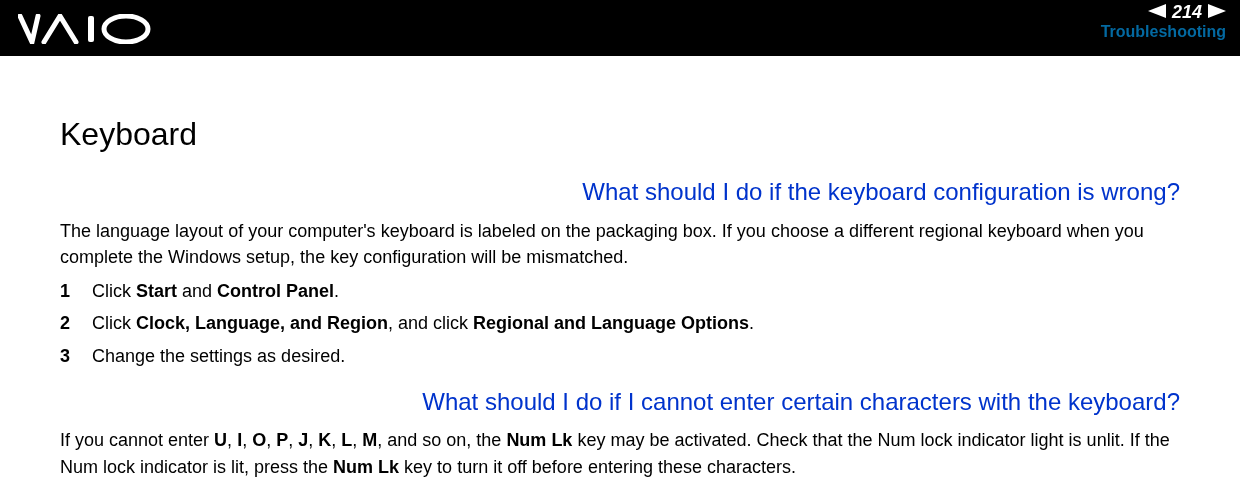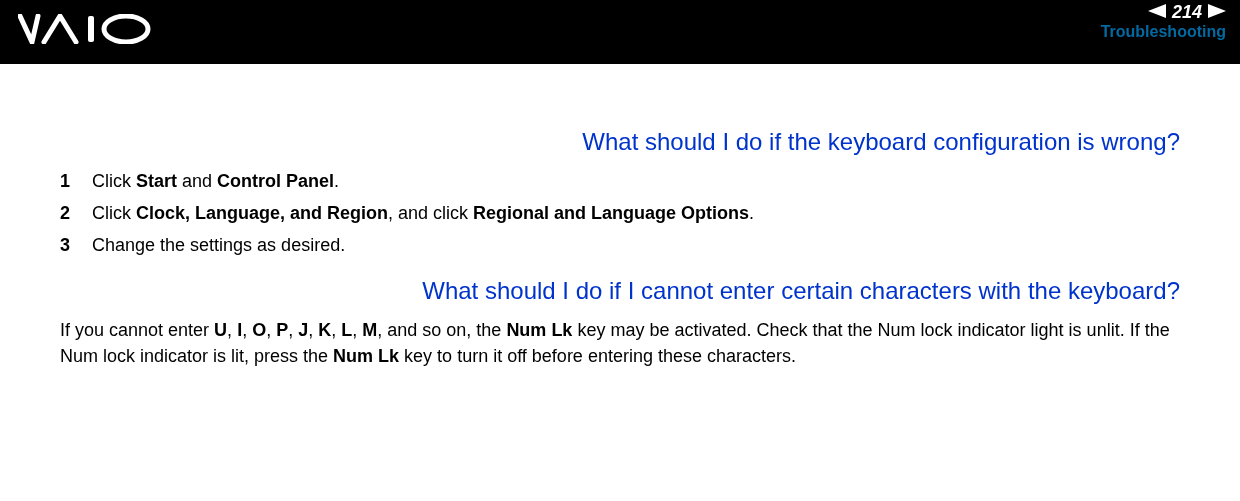--- a/index.html
+++ b/index.html
@@ -5,21 +5,21 @@
   * { box-sizing: border-box; margin: 0; padding: 0; }
   html, body {
     width: 1240px;
     height: 501px;
     font-family: Arial, Helvetica, sans-serif;
     background: #fff;
     overflow: hidden;
   }
   .header-bar {
     background: #000;
-    height: 64px;
+    height: 56px;
     position: relative;
     width: 100%;
   }
   .vaio-logo {
     position: absolute;
     left: 18px;
     top: 14px;
   }
   .page-nav-block {
     position: absolute;
@@ -117,23 +117,25 @@
         <svg width="18" height="14" viewBox="0 0 18 14">
             <polygon points="0,0 0,14 18,7" fill="#fff"></polygon>
           </svg>
       </span>
     </div>
     <div class="section-name">Troubleshooting</div>
   </div>
 </div>
 
 <div class="content">
+  <div class="h1">Keyboard</div>
 
   <div class="h2">What should I do if the keyboard configuration is wrong?</div>
   <div class="intro-block">
+    <div class="para">The language layout of your computer's keyboard is labeled on the packaging box. If you choose a different regional keyboard when you complete the Windows setup, the key configuration will be mismatched.</div>
   </div>
   <ol class="steps">
     <li>
       <span>Click </span><b>Start</b><span> and </span><b>Control Panel</b><span>.</span>
     </li>
     <li>
       <span>Click </span><b>Clock, Language, and Region</b><span>, and click </span><b>Regional and Language Options</b><span>.</span>
     </li>
     <li>
       <span>Change the settings as desired.</span><b></b><span></span><b></b><span></span>

